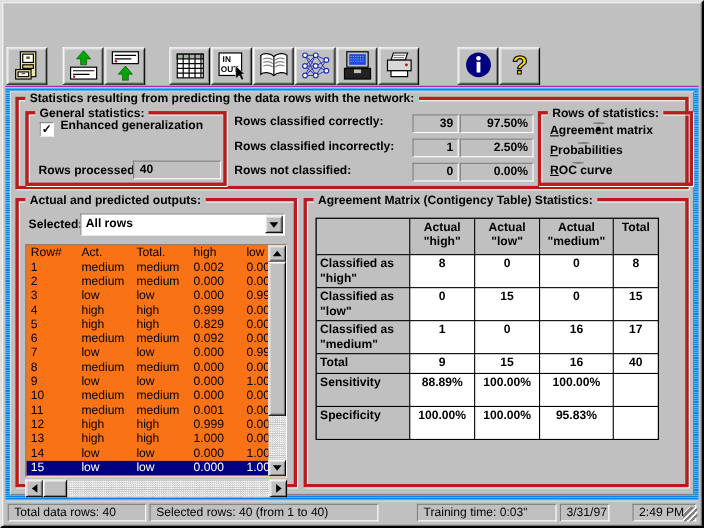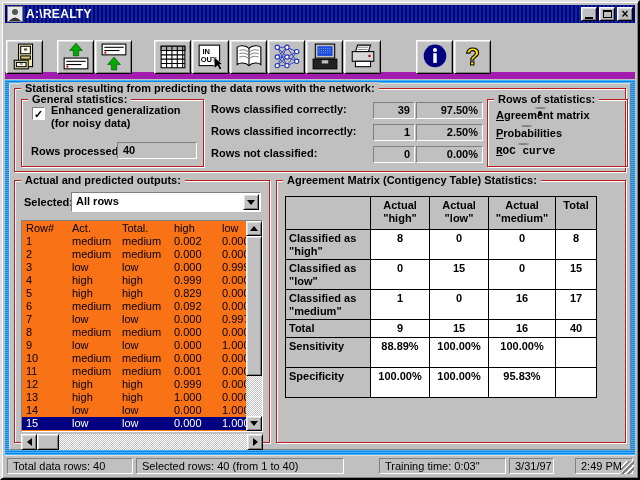--- a/index.html
+++ b/index.html
@@ -28,36 +28,36 @@
   .g-close { font-weight:bold; font-size:12px; line-height:10px; }
 
   
   .menubar { position:absolute; left:3px; top:21px; right:3px; height:18px;
     display:flex; align-items:center; background:#c0c0c0; }
   .menu-item { padding:0 7px; height:18px; line-height:18px; cursor:default; }
 
   
   .toolbar { position:absolute; left:3px; top:39px; right:3px; height:38px;
     background:#c0c0c0; display:flex; align-items:center;
-    border-bottom:7px solid #a21caf; }
+    border-bottom:1px solid #a21caf; }
   .tbtn { width:37px; height:34px; margin-left:1px; background:#c0c0c0;
     border:1px solid; border-color:#fff #000 #000 #fff;
     box-shadow: inset 1px 1px 0 #dfdfdf, inset -1px -1px 0 #808080;
     display:flex; align-items:center; justify-content:center; cursor:pointer; }
   .sp { width:13px; }
   .sp2 { width:21px; }
 
   
   .client { position:absolute; left:3px; top:78px; right:3px; bottom:23px;
     background: repeating-linear-gradient(180deg,#47b4f8 0 1px,#0c84ec 1px 2px); }
   .panel { position:absolute; left:4px; right:4px; top:3px; bottom:5px; background:#c0c0c0;
     border:1px solid; border-color:#dfdfdf #808080 #808080 #dfdfdf; }
 
   
-  .gb, .fs { position:absolute; border:1px solid #b91c1c;
+  .gb, .fs { position:absolute; border:3px solid #b91c1c;
     box-shadow: inset 1px 1px 0 #fff, 1px 1px 0 #fff; }
   .gb-title { position:absolute; top:-7px; left:6px; background:#c0c0c0;
     padding:0 4px; font-weight:bold; white-space:nowrap; }
 
   .gb-top { left:4px; top:4px; right:4px; height:84px; }
   .fs-general { left:6px; top:10px; width:183px; height:68px; }
   .checkbox { position:absolute; left:10px; top:7px; width:13px; height:13px; background:#fff;
     border:1px solid; border-color:#808080 #fff #fff #808080; text-align:center; cursor:pointer; }
   .check { font-weight:bold; font-size:11px; line-height:11px; }
   .cb-label { position:absolute; left:29px; top:4px; font-weight:bold; line-height:13px; }
@@ -69,21 +69,21 @@
   .cls-row { position:absolute; left:196px; height:17px; width:280px; }
   .cls-r0 { top:13px; } .cls-r1 { top:35px; } .cls-r2 { top:57px; }
   .cls-label { position:absolute; left:0; top:1px; font-weight:bold; white-space:nowrap; }
   .cls-count { position:absolute; left:162px; top:0; width:42px; height:17px;
     text-align:right; padding-right:4px; line-height:15px; font-weight:bold; }
   .cls-pct { position:absolute; left:205px; top:0; width:67px; height:17px;
     text-align:right; padding-right:4px; line-height:15px; font-weight:bold; }
 
   .fs-type { left:472px; top:10px; width:141px; height:68px; }
   .radio-row { position:absolute; left:8px; height:14px; display:flex; align-items:center; cursor:pointer;flex-direction:column; }
-  .radio-r0 { top:7px; } .radio-r1 { top:25px; } .radio-r2 { top:43px;font-family:Liberation Mono, monospace; }
+  .radio-r0 { top:7px; } .radio-r1 { top:25px; } .radio-r2 { top:43px; }
   .radio { width:11px; height:11px; border-radius:50%; background:#fff;
     border:1px solid #808080; box-shadow: inset 1px 1px 1px rgba(0,0,0,.35); position:relative; margin-right:5px; }
   .radio-row.selected .radio::after { content:""; position:absolute; left:2.5px; top:2.5px;
     width:4px; height:4px; border-radius:50%; background:#000; }
   .radio-label { font-weight:bold; white-space:nowrap; }
 
   
   .gb-left { left:4px; top:96px; width:256px; bottom:6px; }
   .disp-label { position:absolute; left:9px; top:15px; font-weight:bold; }
   .combo { position:absolute; left:56px; top:11px; right:8px; height:20px; background:#fff;
@@ -143,42 +143,20 @@
     background: linear-gradient(135deg, transparent 0 4px, #fff 4px 5px, #808080 5px 7px,
       transparent 7px 8px, #fff 8px 9px, #808080 9px 11px, transparent 11px 12px,
       #fff 12px 13px, #808080 13px 15px, transparent 15px);
     cursor:nwse-resize; }
 </style>
 </head>
 <body>
 
 <div id="window">
 
-  <div class="titlebar">
-    <span class="app-icon">
-      <svg viewBox="0 0 16 16" width="16" height="16">
-        <rect x="0" y="0" width="16" height="16" fill="#808080"></rect>
-        <rect x="1" y="1" width="14" height="14" fill="#e8e8e8"></rect>
-        <circle cx="8" cy="6" r="3" fill="#555"></circle>
-        <path d="M2 15 Q8 8 14 15 Z" fill="#333"></path>
-      </svg>
-    </span>
-    <span class="title-text">A:\REALTY</span>
-    <span class="winbtns">
-      <span class="wbtn">
-          <span class="g-min"></span>
-        </span>
-      <span class="wbtn">
-          <span class="g-max"></span>
-        </span>
-      <span class="wbtn">
-          <span class="g-close">×</span>
-        </span>
-    </span>
-  </div>
 
   <div class="menubar">
     <span class="menu-item"></span>
       <span class="menu-item"></span>
       <span class="menu-item"></span>
       <span class="menu-item"></span>
       <span class="menu-item"></span>
   </div>
 
   <div class="toolbar">
@@ -290,21 +268,20 @@
     <div class="panel">
 
       <div class="gb gb-top">
         <span class="gb-title">Statistics resulting from predicting the data rows with the network:</span>
 
         <div class="fs fs-general">
           <span class="gb-title">General statistics:</span>
           <span class="checkbox"><span class="check">✓</span></span>
           <div class="cb-label">
             <div>Enhanced generalization</div>
-            <div>(for noisy data)</div>
           </div>
           <span class="rp-label">Rows processed:</span>
           <span class="rp-box inset">40</span>
         </div>
 
         <div class="cls-row cls-r0">
             <span class="cls-label">Rows classified correctly:</span>
             <span class="cls-count inset">39</span>
             <span class="cls-pct inset">97.50%</span>
           </div>

